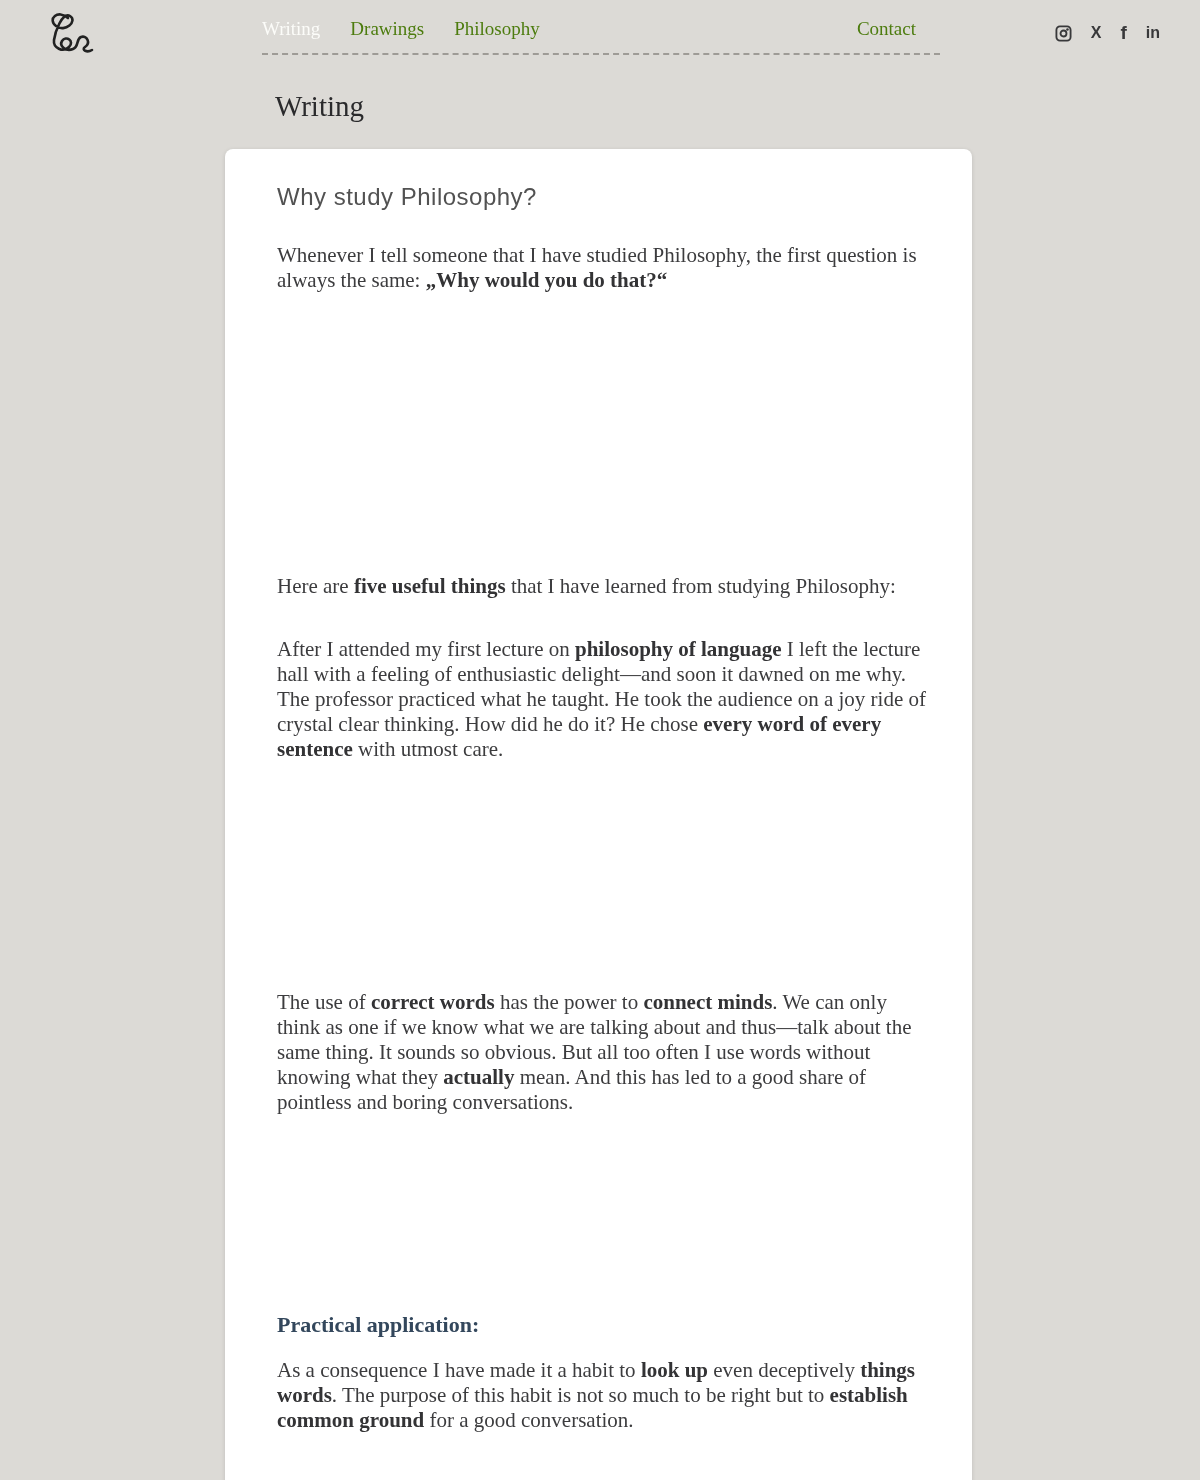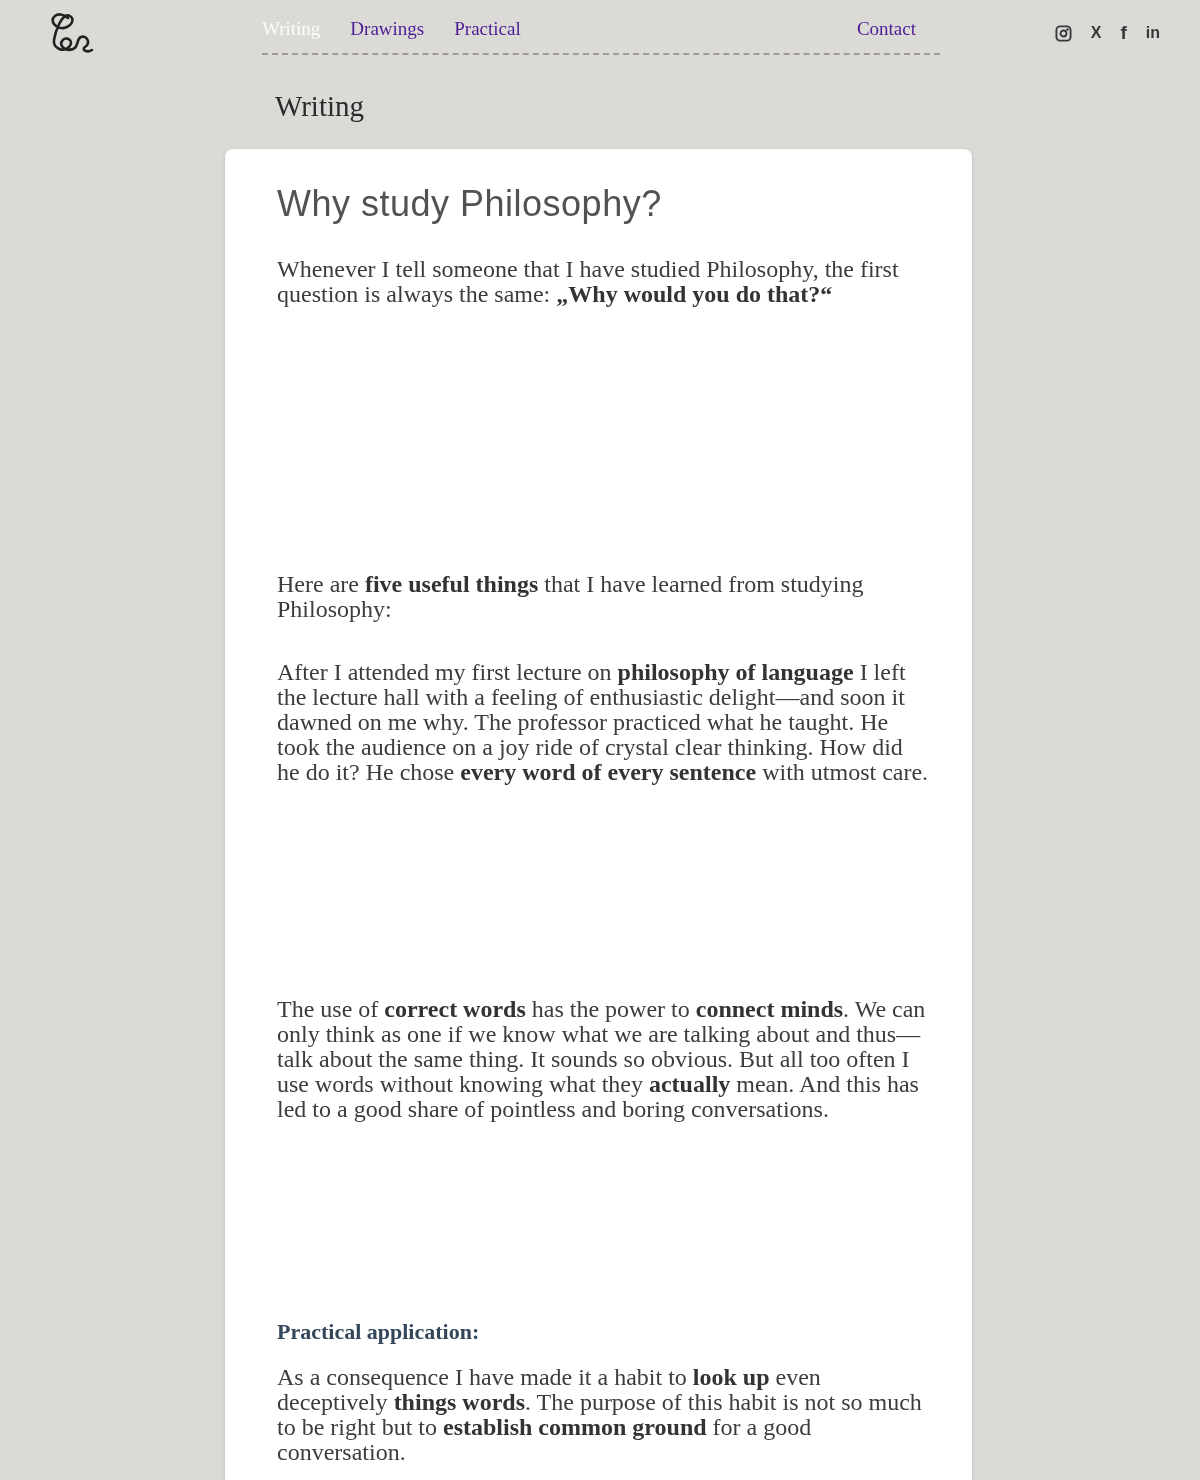--- a/index.html
+++ b/index.html
@@ -29,21 +29,21 @@
     margin-left: 262px;
     width: 678px;
     display: flex;
     align-items: baseline;
     gap: 30px;
     padding-bottom: 13px;
     border-bottom: 2px dashed #9e9b96;
   }
   .nav-item {
     font-size: 19px;
-    color: #4c1d95;
+    color: #4d7c0f;
     cursor: pointer;
     white-space: nowrap;
   }
   .nav-item.active { color: #fcfcf9; }
   .nav-item.push { margin-left: auto; margin-right: 24px; }
   .social {
     position: absolute;
     right: 40px;
     top: 24px;
     display: flex;
@@ -73,28 +73,28 @@
     width: 747px;
     background: #ffffff;
     border-radius: 8px;
     box-shadow: 0 1px 4px rgba(0,0,0,0.13);
     padding: 34px 43px 70px 52px;
   }
   .article-title {
     margin: 0 0 32px 0;
     font-family: "Liberation Sans", sans-serif;
     font-weight: 300;
-    font-size: 36px;
+    font-size: 24px;
     letter-spacing: 0.5px;
     color: #525252;
   }
   .article p {
-    margin: 0 0 38px 0;
+    margin: 16px 0 38px 0;
     max-width: 662px;
-    font-size: 24px;
+    font-size: 21px;
     line-height: 25px;
     color: #3c3c3e;
   }
   .article p strong { color: #333335; }
   .article h2 {
     margin: 0 0 20px 0;
     font-size: 22px;
     line-height: 26px;
     color: #33475c;
   }
@@ -106,21 +106,21 @@
 <header class="header">
   <div class="logo">
     <svg viewBox="0 0 62 56" width="62" height="56">
       <path d="M30 12 C20 3 9 13 18 20 C27 27 40 15 32 10 C24 5 17 27 16 34 C15 42 25 47 31 41 C37 35 28 29 24 35 C21 40 28 46 35 43 C41 41 38 33 43 31 C49 29 53 37 47 41 C43 44 49 47 54 44" fill="none" stroke="#222222" stroke-width="2.6" stroke-linecap="round" stroke-linejoin="round"></path>
     </svg>
   </div>
 
   <nav class="nav" id="nav-container">
       <span class="nav-item active">Writing</span>
       <span class="nav-item">Drawings</span>
-      <span class="nav-item">Practical</span>
+      <span class="nav-item">Philosophy</span>
       <span class="nav-item push">Contact</span>
     </nav>
 
   <div class="social">
     <span class="social-icon">
       <svg width="17" height="17" viewBox="0 0 24 24">
         <rect x="2" y="2" width="20" height="20" rx="5" fill="none" stroke="#38383a" stroke-width="2.6"></rect>
         <circle cx="12" cy="12" r="4.2" fill="none" stroke="#38383a" stroke-width="2.6"></circle>
         <circle cx="17.6" cy="6.4" r="1.8" fill="#38383a"></circle>
       </svg>

